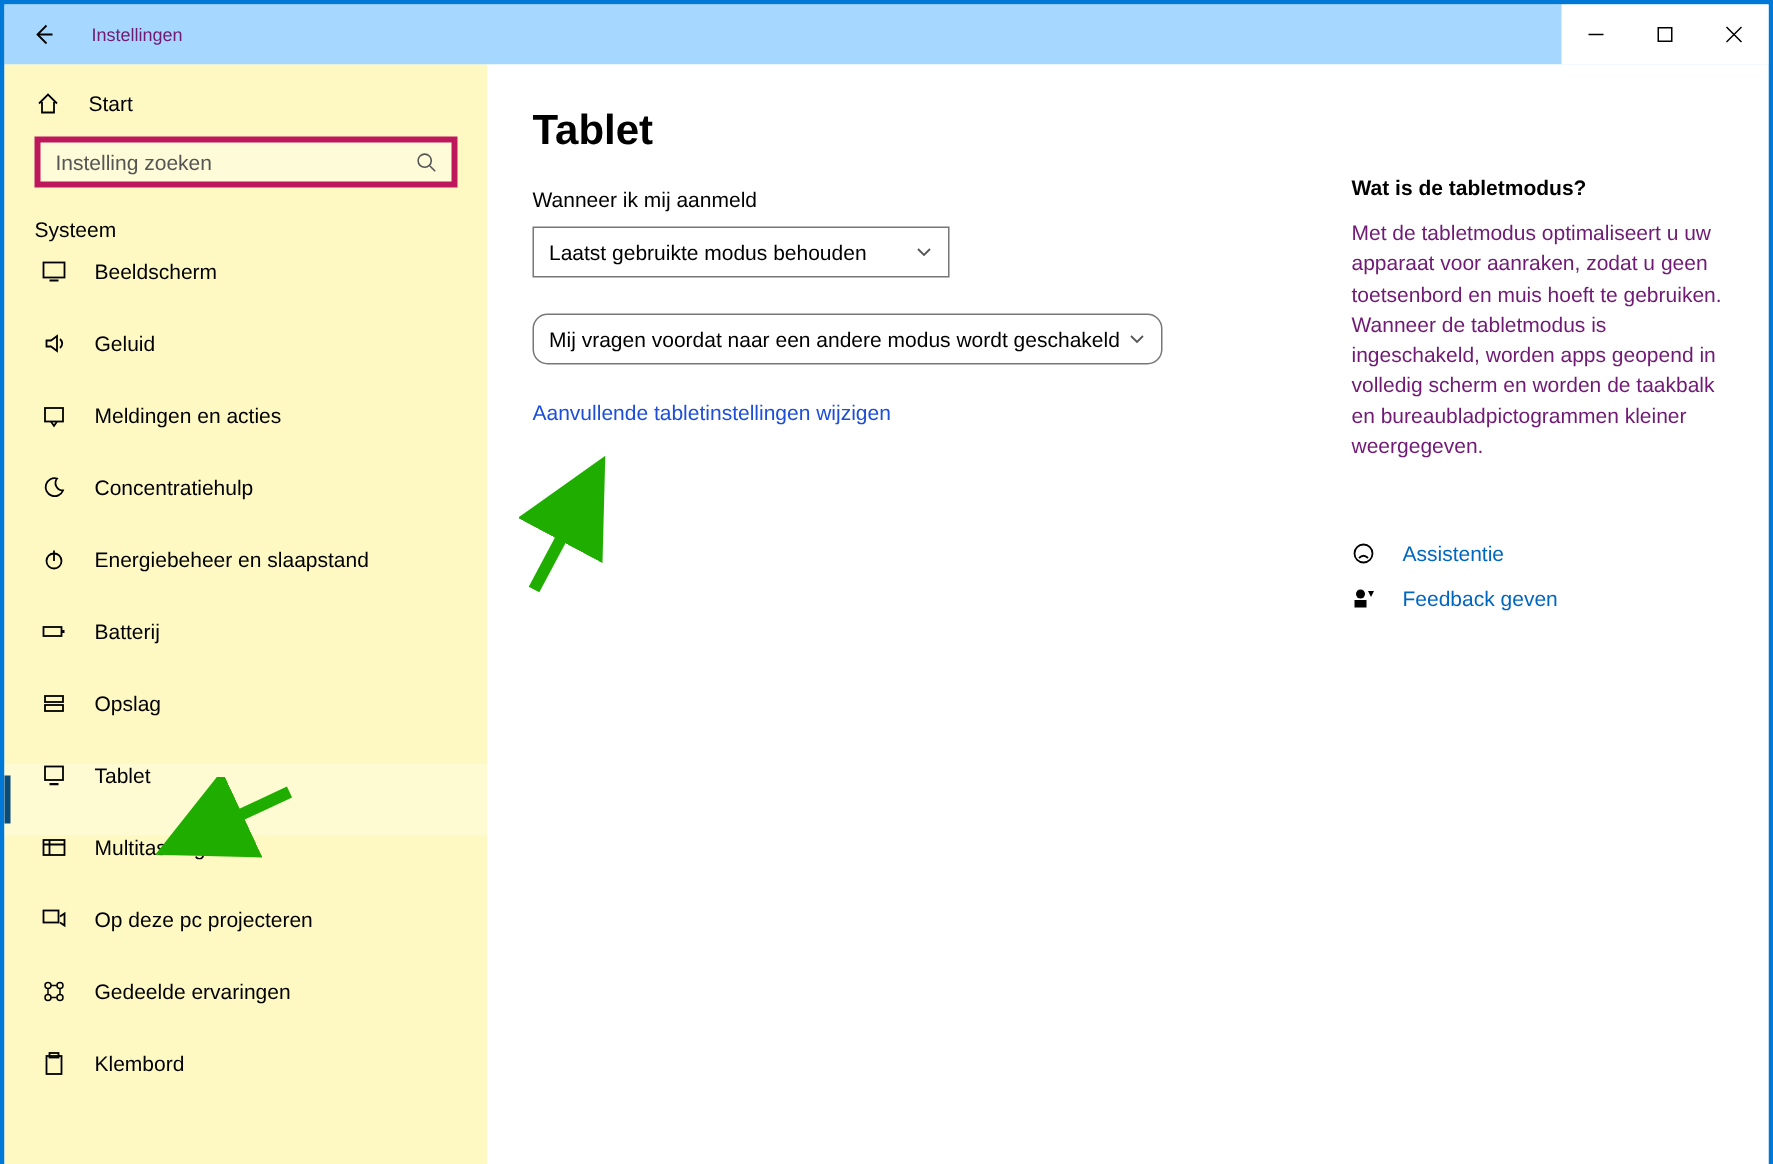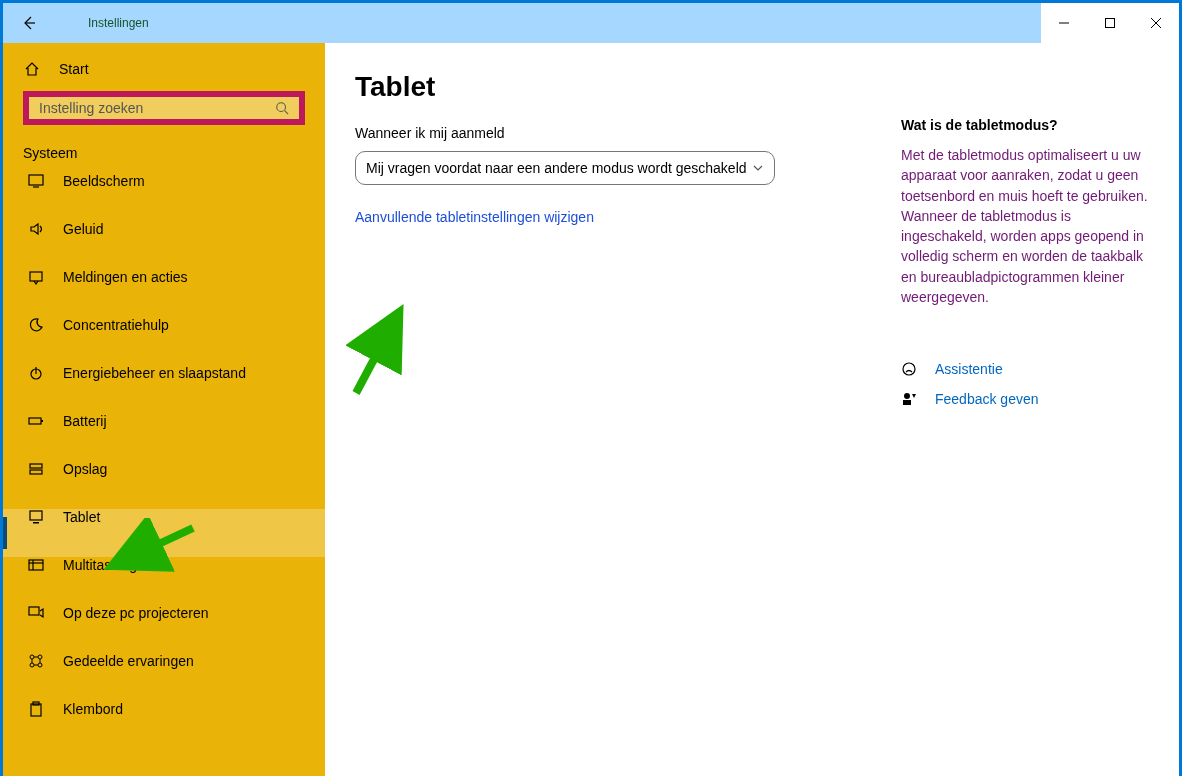--- a/index.html
+++ b/index.html
@@ -7,38 +7,38 @@
   .window {
     position: absolute; top: 3px; left: 3px; right: 3px; bottom: 0;
     background: #fff; display: flex; flex-direction: column;
   }
   
   .titlebar {
     height: 40px; display: flex; align-items: center;
     background: #a6d8ff;
   }
   .titlebar-left { display: flex; align-items: center; gap: 24px; padding-left: 18px; }
-  .titlebar-title { font-size: 12px; color: #14532d; margin-left: 27px; }
+  .titlebar-title { font-size: 12px; color: #701a75; }
   .titlebar-spacer { flex: 1; }
   .sys-buttons { display: flex; height: 100%; }
   .sys-btn { width: 46px; display: flex; align-items: center; justify-content: center; color: #000; }
   .sys-buttons-white { background: #fff; }
   
   .body { flex: 1; display: flex; min-height: 0; }
   .sidebar {
-    width: 322px; background: #eab308; display: flex; flex-direction: column;
+    width: 322px; background: #fef9c3; display: flex; flex-direction: column;
     padding-top: 8px;
   }
   .home-row {
     display: flex; align-items: center; gap: 18px; padding: 10px 20px; font-size: 14px;
     color: #000;
   }
   .search-wrap { padding: 4px 20px 14px 20px; }
   .search {
-    width: 100%; height: 34px; border: 6px solid #be185d;
+    width: 100%; height: 34px; border: 4px solid #be185d;
     background: rgba(255,255,255,0.35);
     display: flex; align-items: center; padding: 0 10px; justify-content: space-between;
     color: #555; font-size: 14px;
   }
   .section-label { font-size: 14px; font-weight: 400; padding: 6px 20px 12px 20px; }
   .nav { display: flex; flex-direction: column; }
   .nav-item {
     display: flex; align-items: flex-start; gap: 18px; padding: 0 24px;
     height: 48px; font-size: 14px; color: #000; position: relative;
   }
@@ -242,20 +242,28 @@
             <span>Klembord</span>
           </div>
         </div>
     </div>
 
     <div class="content">
       <div class="main-col">
         <h1 class="page-title">Tablet</h1>
 
         <div class="field-label">Wanneer ik mij aanmeld</div>
+        <div class="dropdown narrow">
+          <span>Laatst gebruikte modus behouden</span>
+          <span>
+            <svg width="12" height="12" viewBox="0 0 12 12">
+                <path d="M2 4 L6 8 L10 4" stroke="#555" stroke-width="1.2" fill="none"></path>
+              </svg>
+          </span>
+        </div>
 
         <div class="dropdown wide">
           <span>Mij vragen voordat naar een andere modus wordt geschakeld</span>
           <span>
             <svg width="12" height="12" viewBox="0 0 12 12">
                 <path d="M2 4 L6 8 L10 4" stroke="#555" stroke-width="1.2" fill="none"></path>
               </svg>
           </span>
         </div>
 

